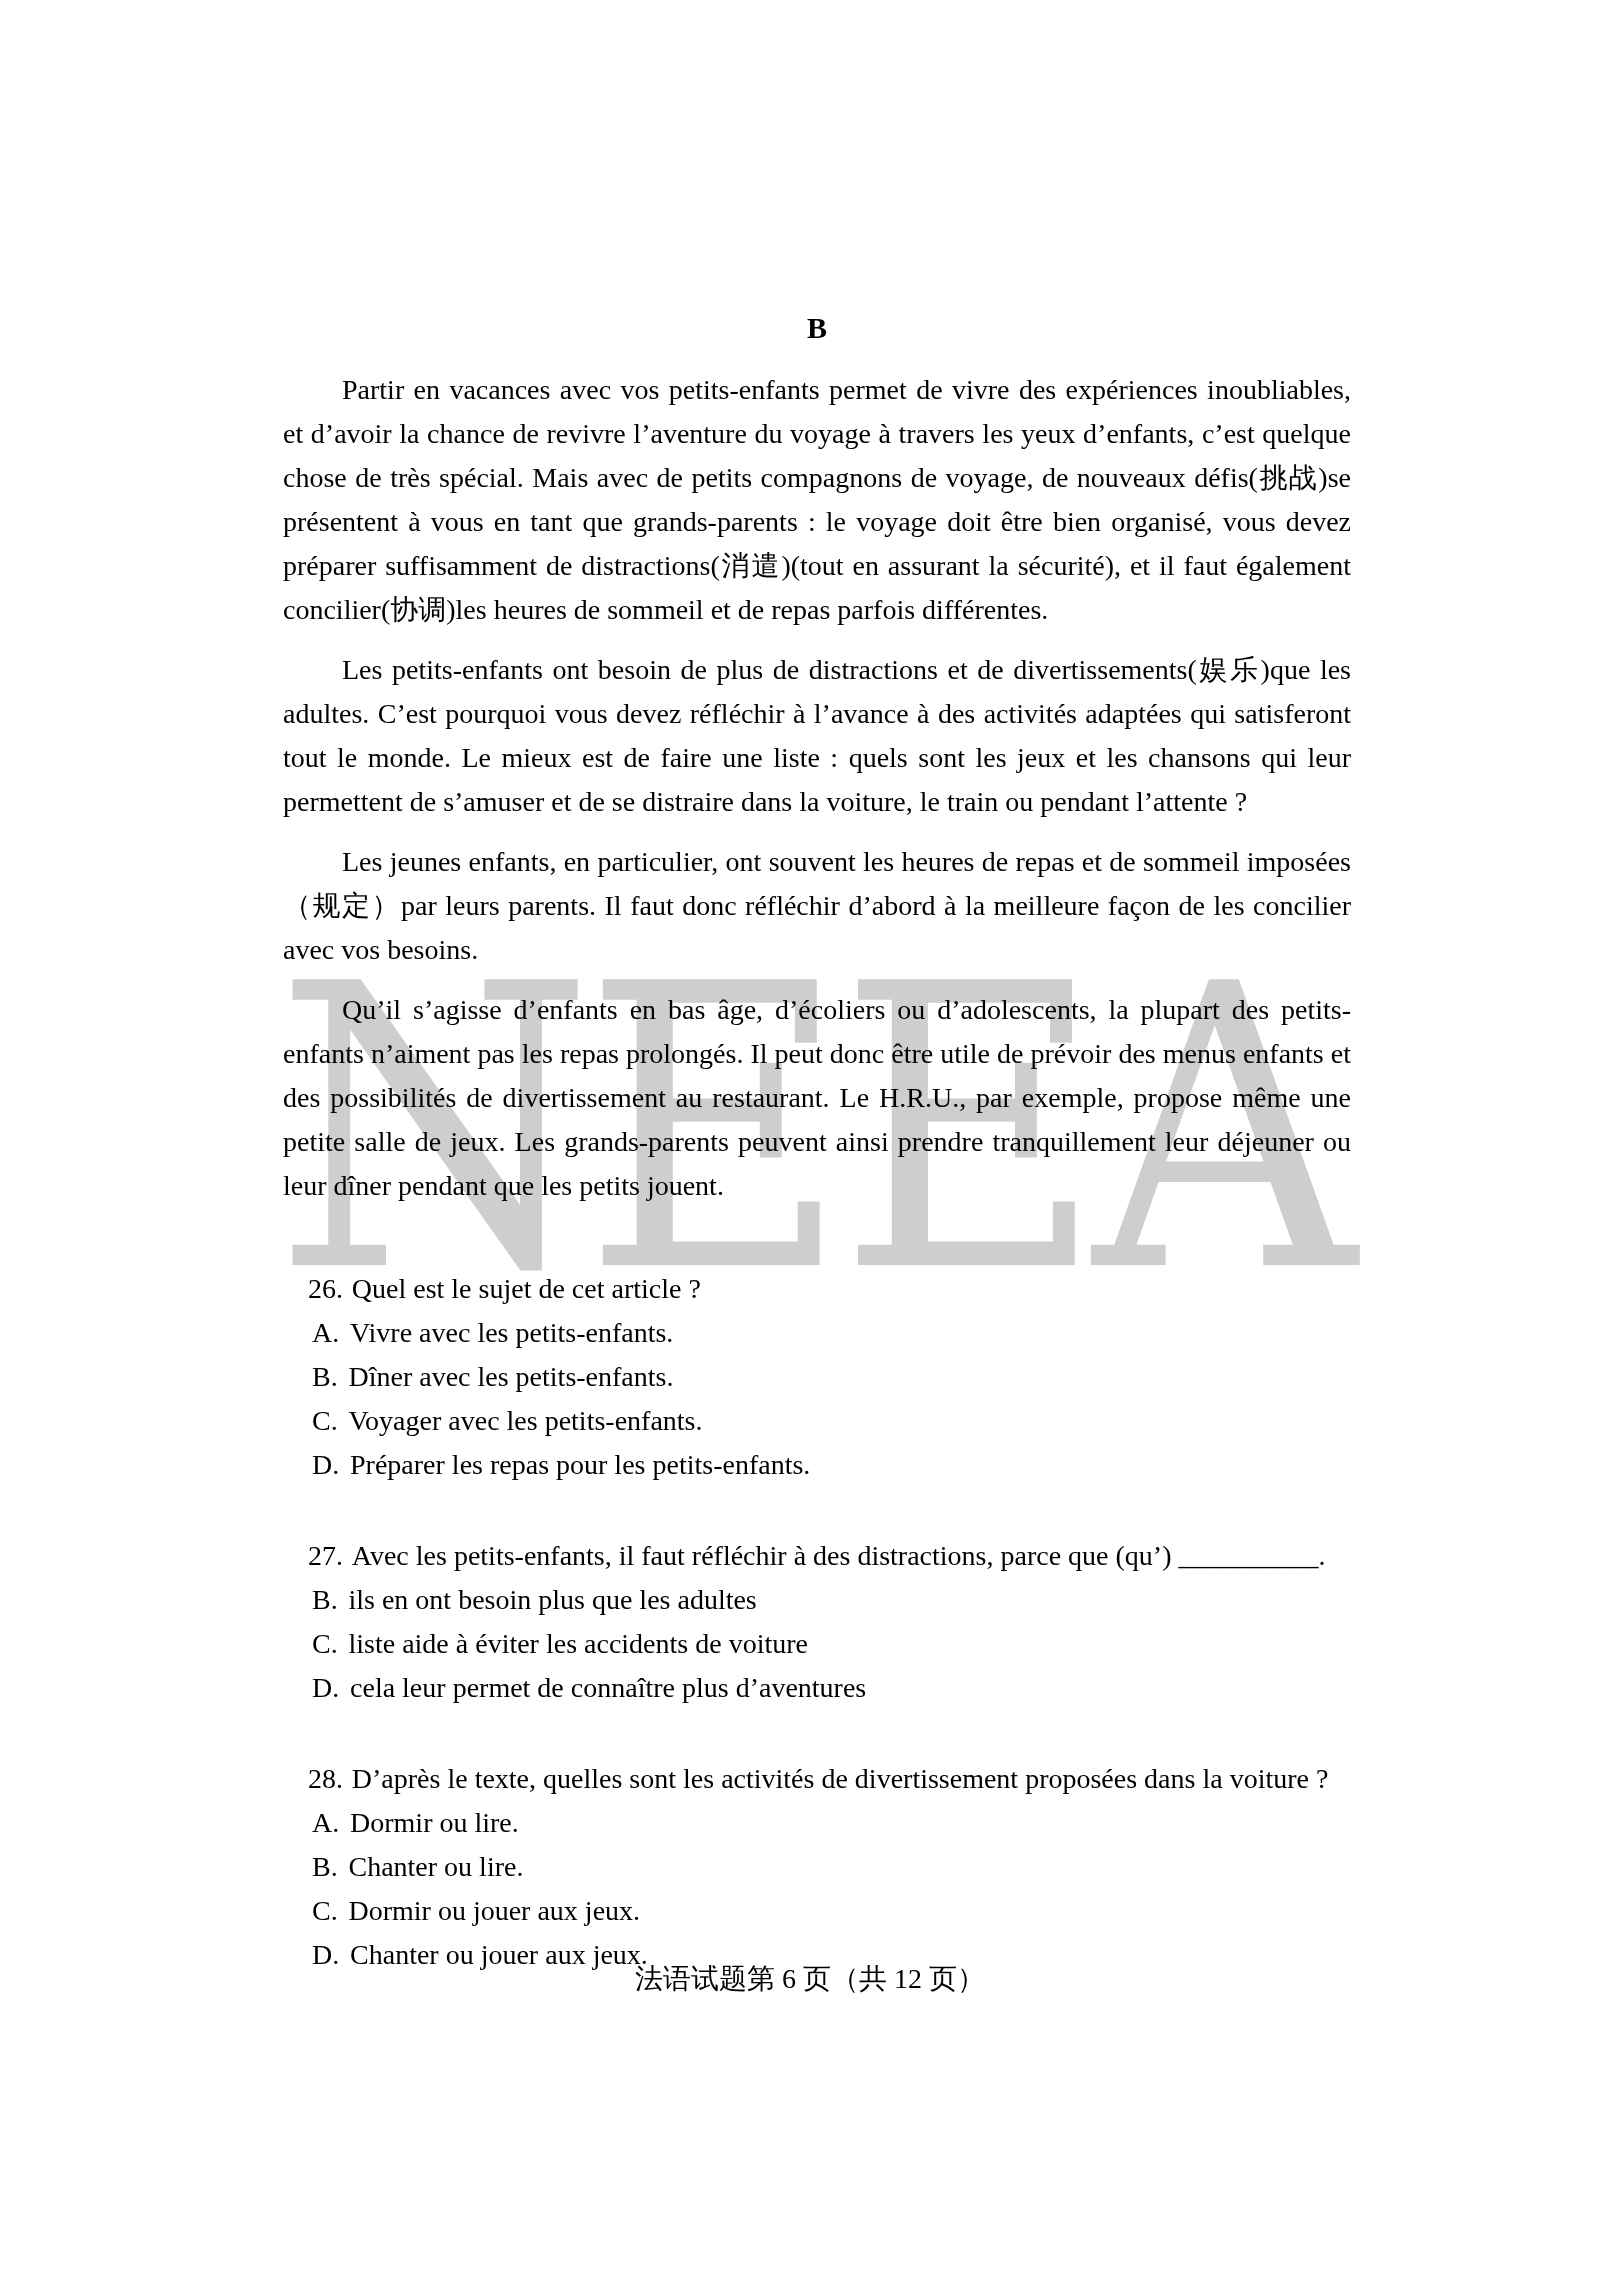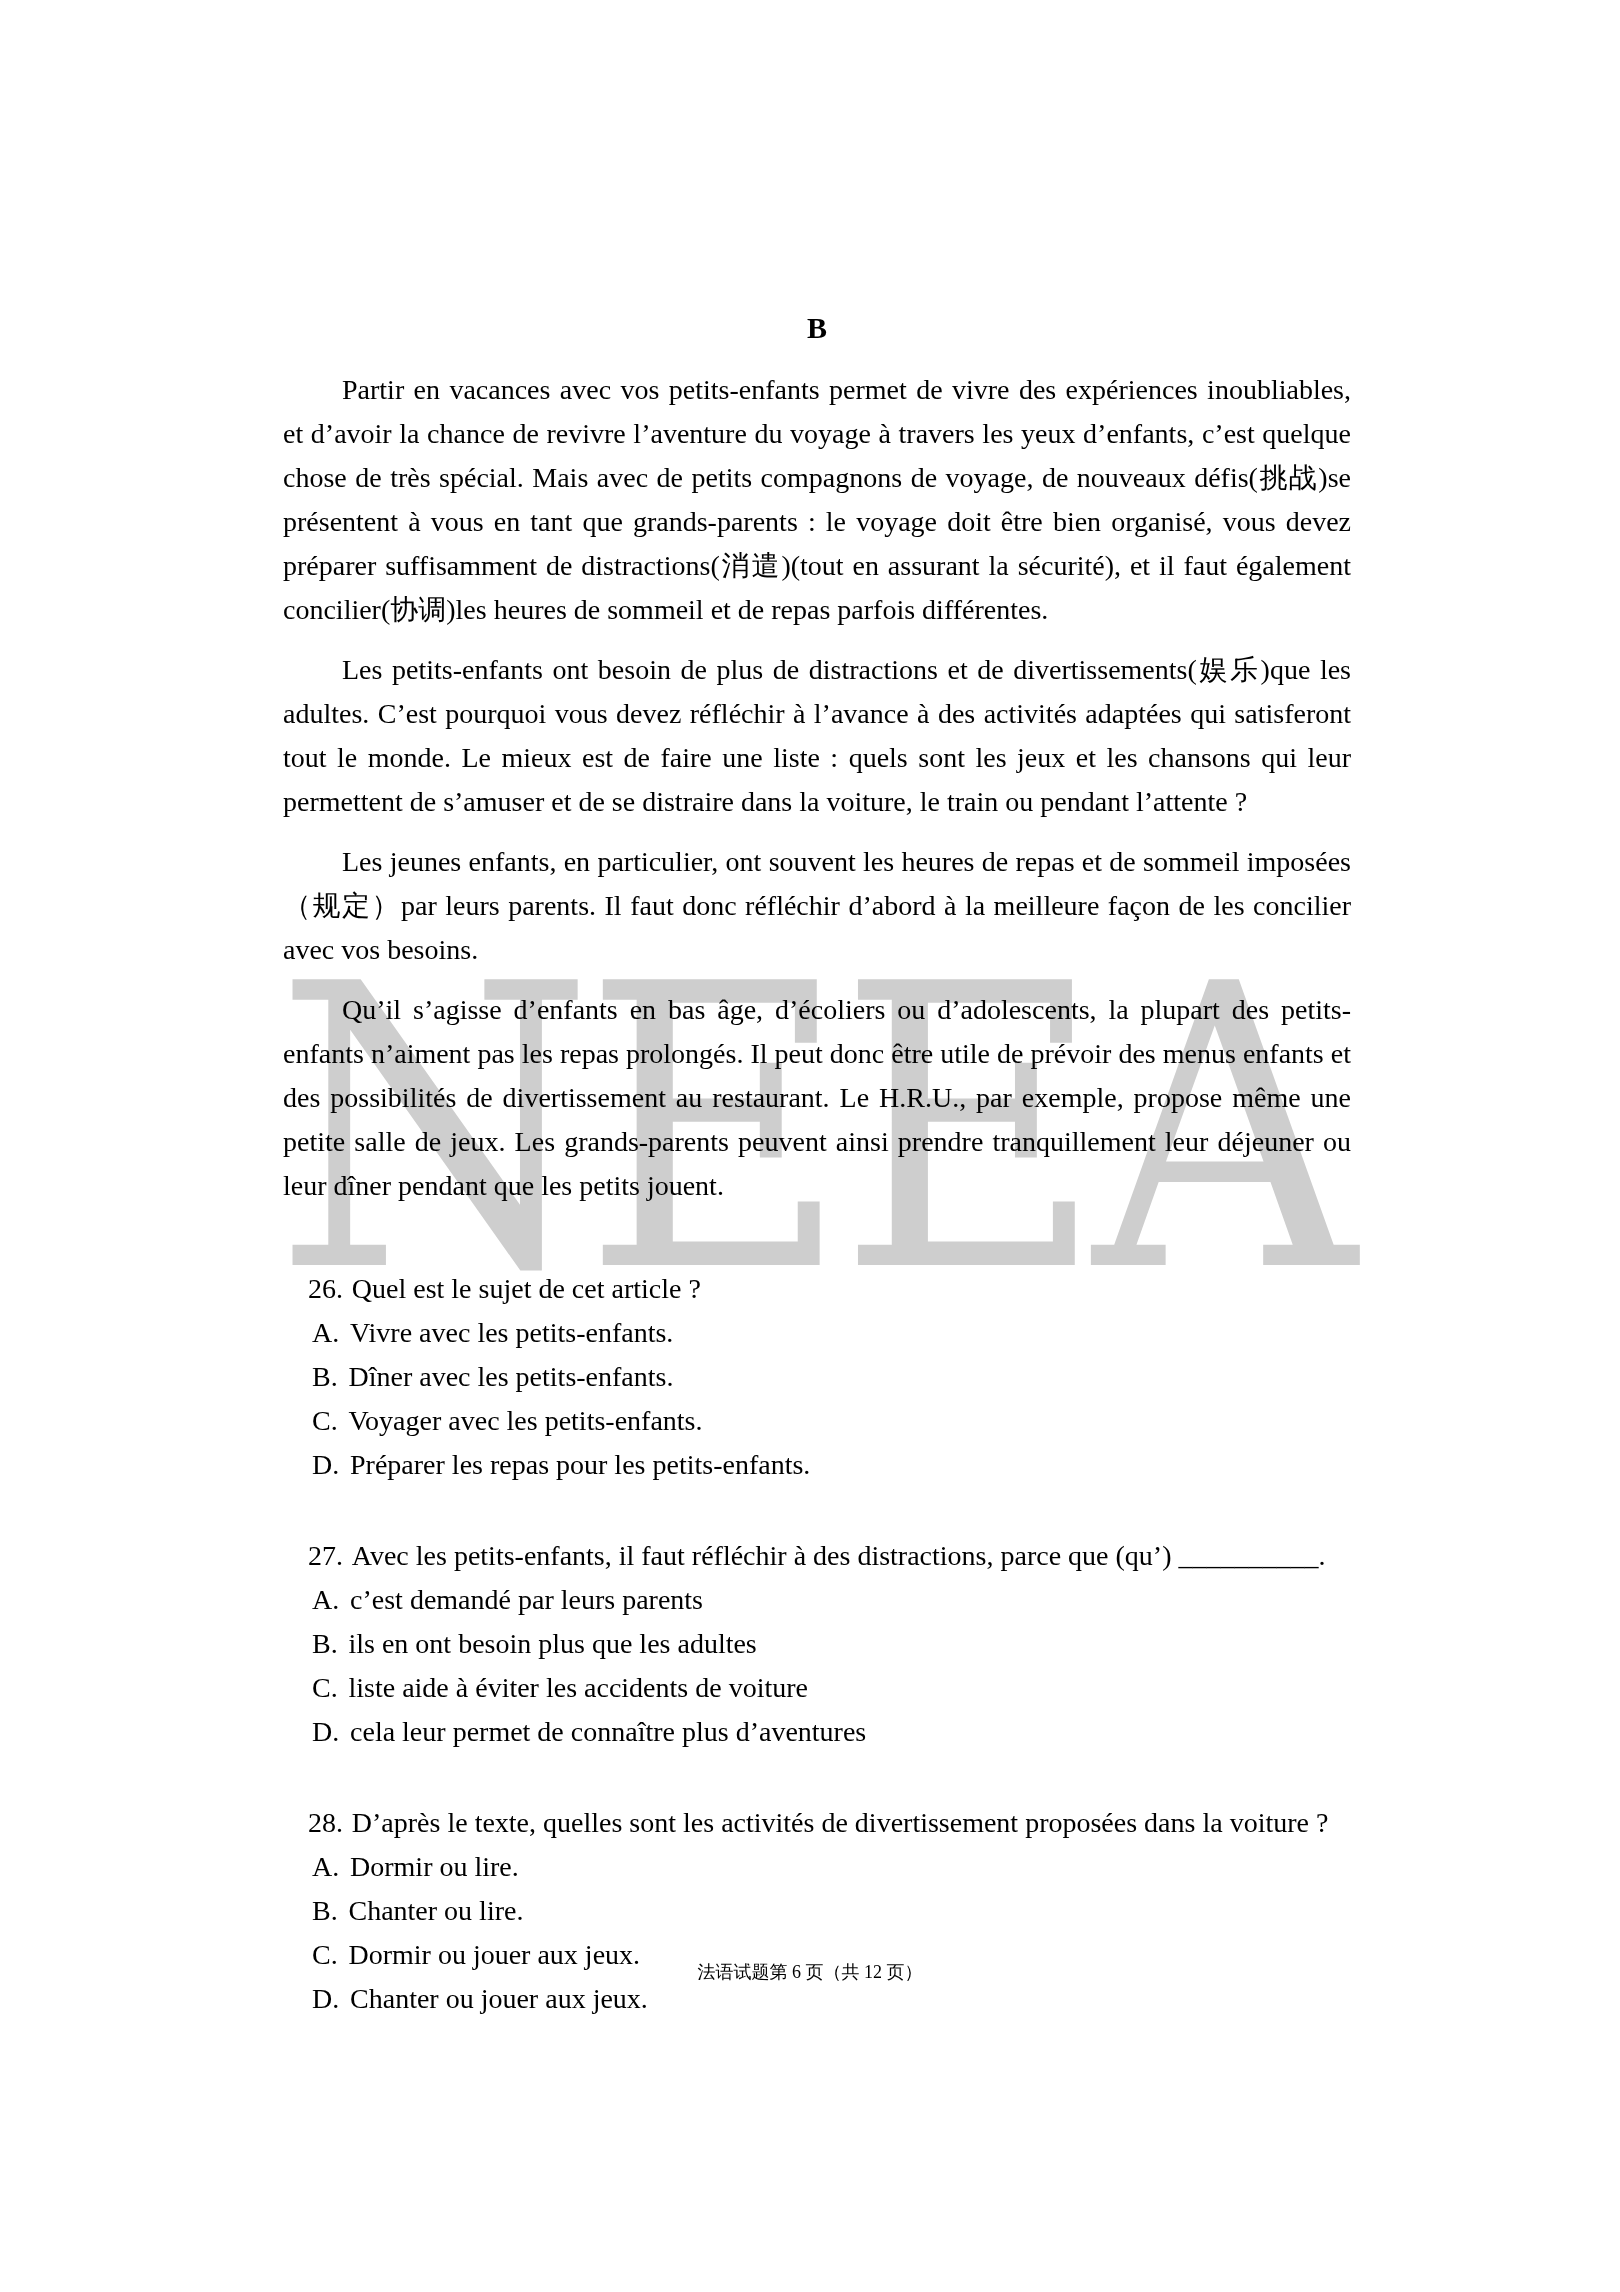--- a/index.html
+++ b/index.html
@@ -56,21 +56,21 @@
     padding-left: 45px;
     line-height: 44px;
   }
   .opt-label { margin-right: 10.8px; }
   .footer {
     position: absolute;
     top: 1960px;
     left: 0;
     width: 100%;
     text-align: center;
-    font-size: 18px;
+    font-size: 28px;
     z-index: 1;
   }
 </style>
 </head>
 <body>
 
 <div class="watermark">NEEA</div>
 
 <div class="content">
 
@@ -86,21 +86,20 @@
   <div class="question first">
     <div class="q-stem"><span class="q-num">26.</span><span>Quel est le sujet de cet article ?</span></div>
     <div class="option"><span class="opt-label">A.</span><span>Vivre avec les petits-enfants.</span></div>
     <div class="option"><span class="opt-label">B.</span><span>Dîner avec les petits-enfants.</span></div>
     <div class="option"><span class="opt-label">C.</span><span>Voyager avec les petits-enfants.</span></div>
     <div class="option"><span class="opt-label">D.</span><span>Préparer les repas pour les petits-enfants.</span></div>
   </div>
 
   <div class="question">
     <div class="q-stem"><span class="q-num">27.</span><span>Avec les petits-enfants, il faut réfléchir à des distractions, parce que (qu’) __________.</span></div>
-    <div class="option"><span class="opt-label">A.</span><span>c’est demandé par leurs parents</span></div>
     <div class="option"><span class="opt-label">B.</span><span>ils en ont besoin plus que les adultes</span></div>
     <div class="option"><span class="opt-label">C.</span><span>liste aide à éviter les accidents de voiture</span></div>
     <div class="option"><span class="opt-label">D.</span><span>cela leur permet de connaître plus d’aventures</span></div>
   </div>
 
   <div class="question">
     <div class="q-stem"><span class="q-num">28.</span><span>D’après le texte, quelles sont les activités de divertissement proposées dans la voiture ?</span></div>
     <div class="option"><span class="opt-label">A.</span><span>Dormir ou lire.</span></div>
     <div class="option"><span class="opt-label">B.</span><span>Chanter ou lire.</span></div>
     <div class="option"><span class="opt-label">C.</span><span>Dormir ou jouer aux jeux.</span></div>

